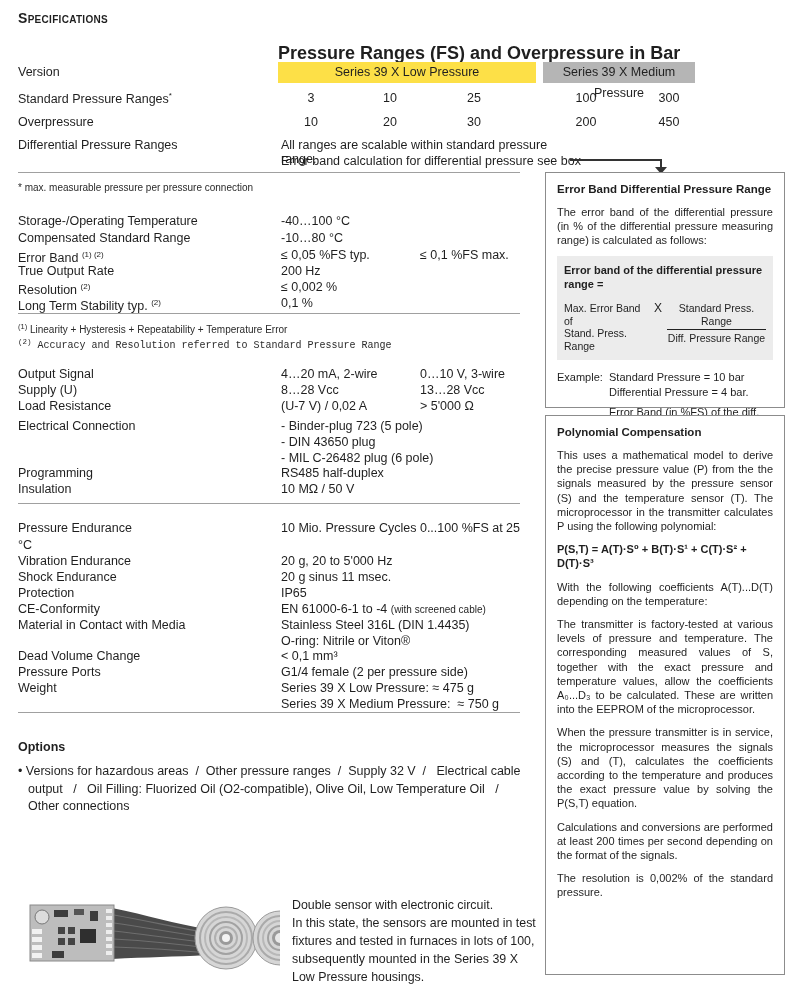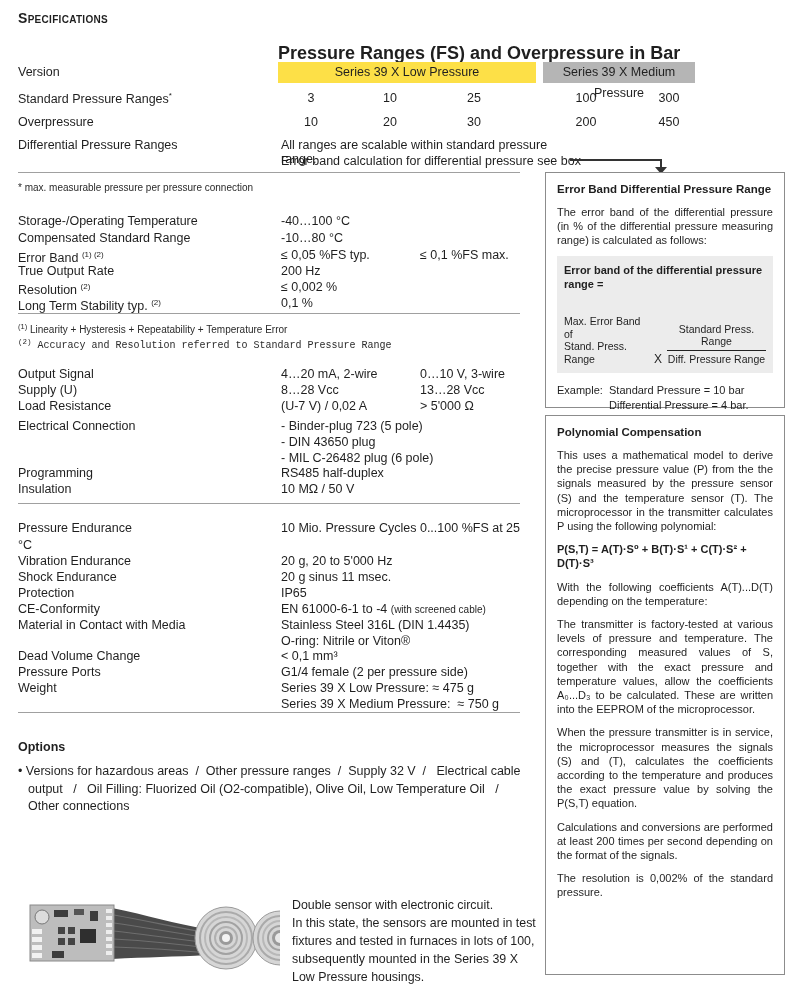--- a/index.html
+++ b/index.html
@@ -37,21 +37,21 @@
   .arr-head{left:655px;top:167px;width:0;height:0;border-left:6px solid transparent;
             border-right:6px solid transparent;border-top:7px solid #333;}
   
   .sidebox{left:545px;width:240px;border:1px solid #8c8c8c;background:#fff;box-sizing:border-box;
            padding:9px 11px;font-size:11px;line-height:14.2px;}
   .box1{top:172px;height:236px;}
   .box2{top:415px;height:560px;}
   .sidebox .title{font-size:11.5px;font-weight:bold;line-height:14px;}
   .sidebox p{margin:9px 0 0 0;text-align:justify;}
   .formula-box{margin-top:8px;background:#ececec;padding:7px 7px 8px 7px;}
-  .formula-row{display:flex;align-items:flex-end;margin-top:24px;font-size:10.5px;line-height:12.5px;}
+  .formula-row{display:flex;align-items:flex-start;margin-top:11px;font-size:10.5px;line-height:12.5px;}
   .factor{white-space:pre-line;}
   .times{margin:0 5px;font-size:12px;}
   .frac{text-align:center;}
   .frac .fr-num{display:block;border-bottom:1px solid #222;padding:0 2px 2px 2px;}
   .frac .fr-den{display:block;padding-top:2px;}
   .example{display:flex;margin-top:10px;}
   .ex-label{width:52px;flex:0 0 52px;}
   .ex-lines div{line-height:14.5px;}
   .ex-gap{margin-top:6px;}
   .coeffs{margin-top:9px;font-weight:bold;line-height:15.5px;}

